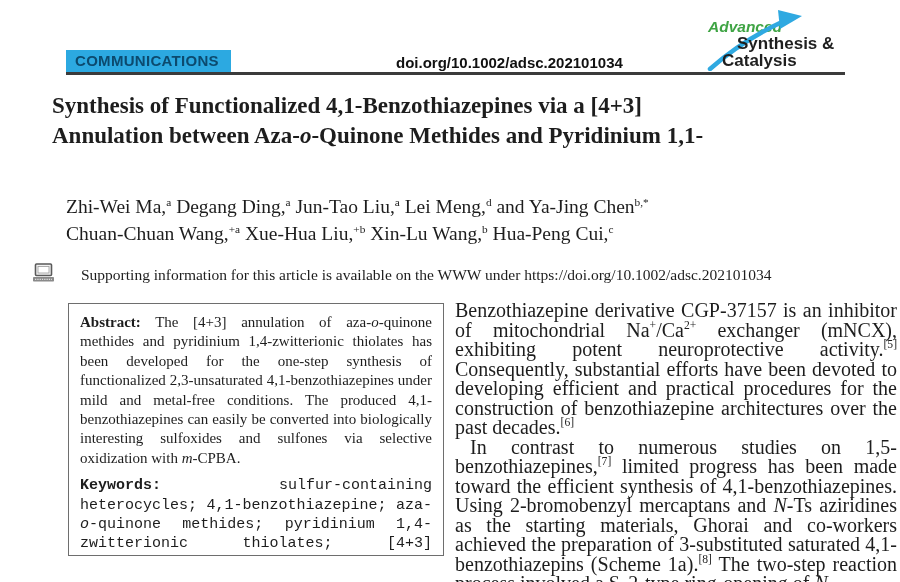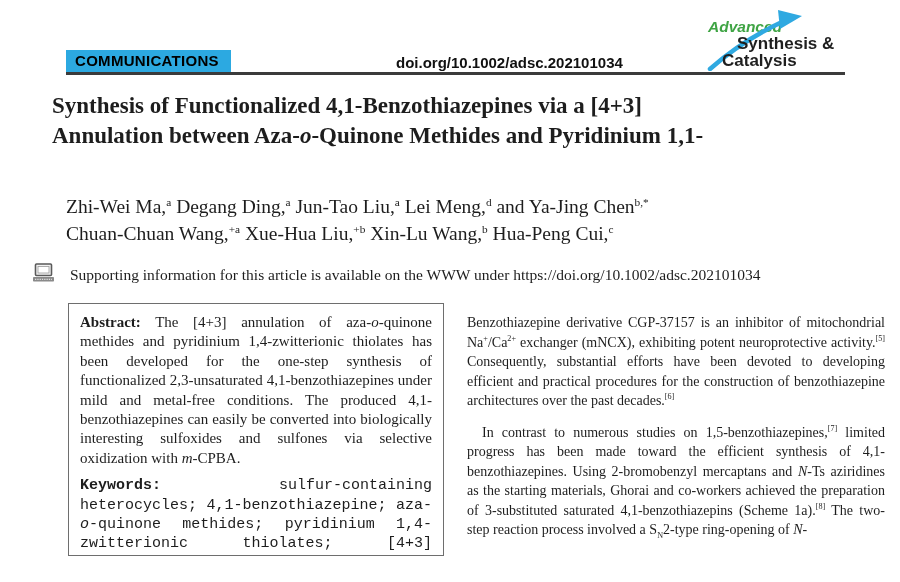--- a/index.html
+++ b/index.html
@@ -9,21 +9,21 @@
     background: #ffffff;
     font-family: "Liberation Serif", "DejaVu Serif", serif;
     color: #1d1d1d;
     overflow: hidden;
   }
   .page { position: relative; width: 900px; height: 582px; }
 
   
   .badge {
     position: absolute; left: 66px; top: 50px;
-    background: #2CA9E1; color: #000000;
+    background: #2CA9E1; color: #0c4a6e;
     font-family: "Liberation Sans", "DejaVu Sans", sans-serif;
     font-weight: bold; font-size: 15px; letter-spacing: .3px;
     padding: 3px 12px 4px 9px; line-height: 1;
   }
   .doi {
     position: absolute; left: 396px; top: 54px;
     font-family: "Liberation Sans", "DejaVu Sans", sans-serif;
     font-weight: bold; font-size: 15px; color: #111;
   }
   .rule {
@@ -41,21 +41,21 @@
   .authors {
     position: absolute; left: 66px; top: 193px; width: 800px;
     font-size: 19.5px; line-height: 27px; white-space: nowrap;
   }
   sup { font-size: .58em; line-height: 0; vertical-align: super; }
   sub { font-size: .58em; line-height: 0; vertical-align: sub; }
 
   
   .supporting {
     position: absolute; left: 31px; top: 263px; width: 840px;
-    display: flex; align-items: flex-start; gap: 13px;
+    display: flex; align-items: flex-start; gap: 24px;
   }
   .supporting .text { font-size: 15.5px; line-height: 20px; padding-top: 2px; }
 
   
   .abstract-box {
     position: absolute; left: 68px; top: 303px;
     width: 376px; height: 253px;
     border: 1.5px solid #6e6e6e;
     padding: 9px 11px 10px 11px;
     overflow: hidden;
@@ -64,21 +64,21 @@
     margin: 0; font-size: 15px; line-height: 19.4px;
     text-align: justify;
   }
   .abstract-box p.keywords { margin-top: 8px; font-family: Liberation Mono, monospace; }
 
   .right-col {
     position: absolute; left: 455px; top: 301px;
     width: 442px; height: 281px; overflow: hidden;
   }
   .right-col p {
-    margin: 12px; font-size: 14px; line-height: 19.5px;
+    margin: 0; font-size: 20px; line-height: 19.5px;
     text-align: justify;
   }
   .right-col p.indent { text-indent: 15px; }
 </style>
 </head>
 <body>
 
 <div class="page">
 
   <div class="badge">COMMUNICATIONS</div>

